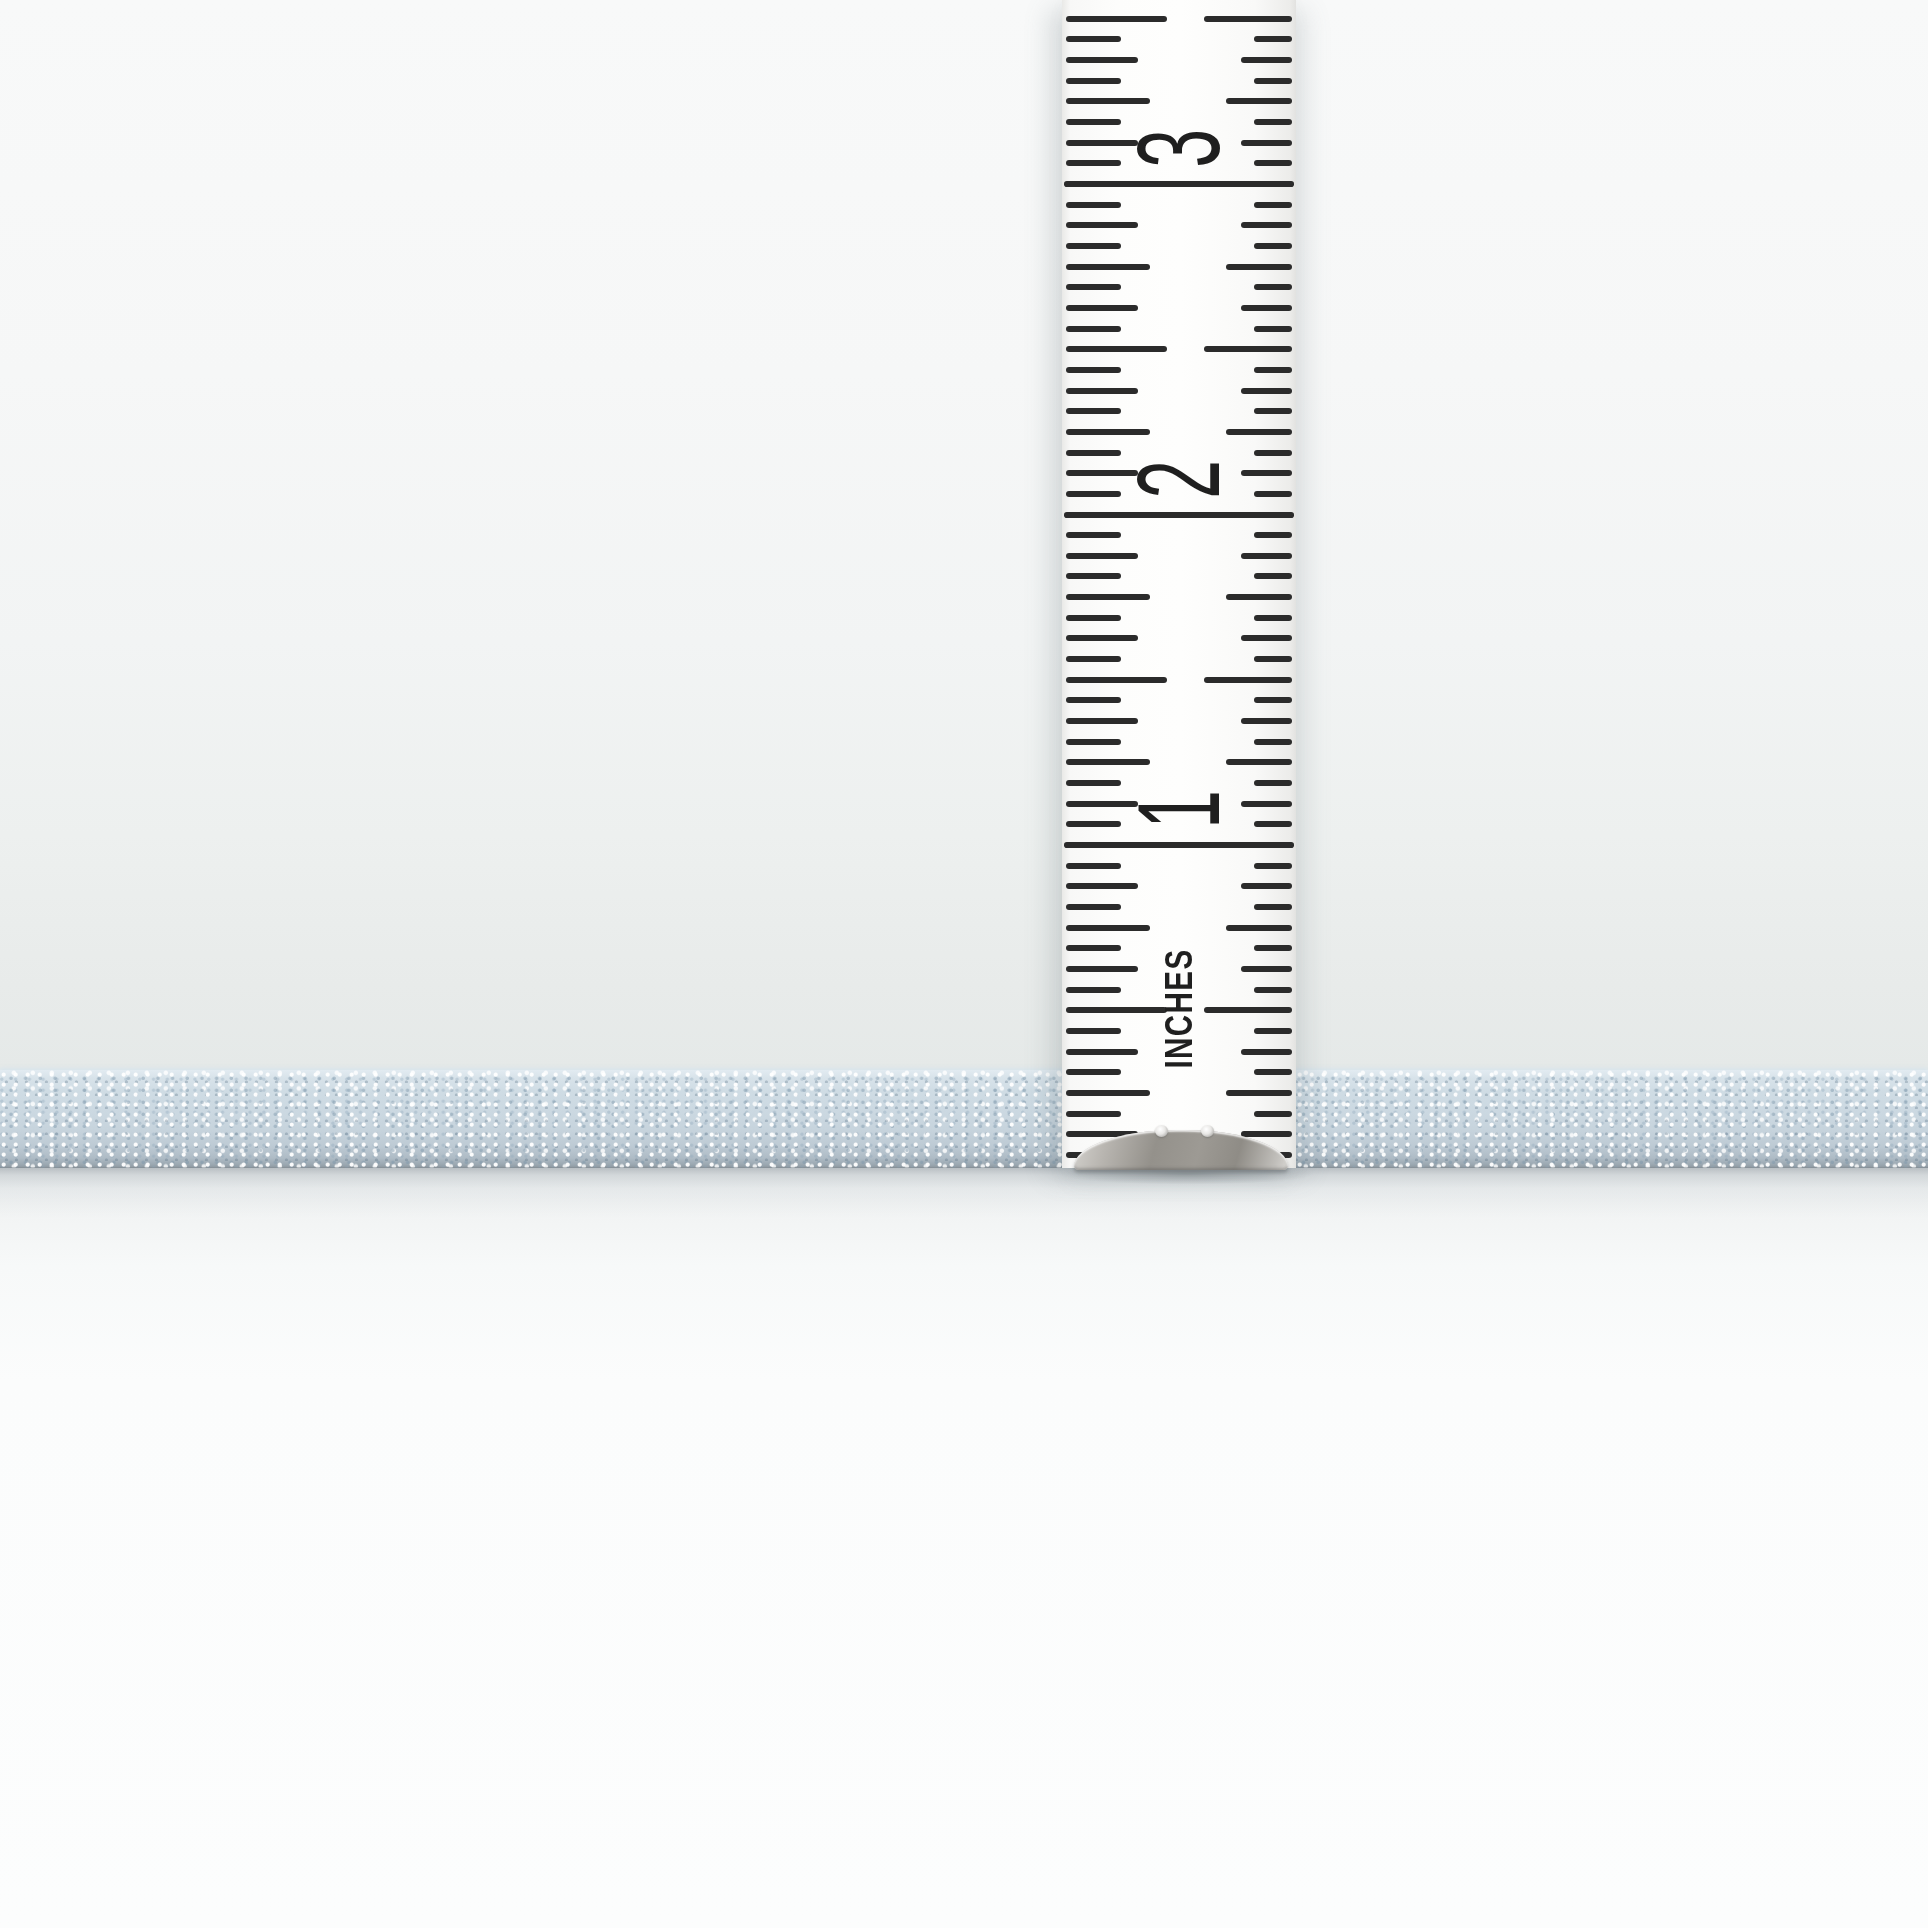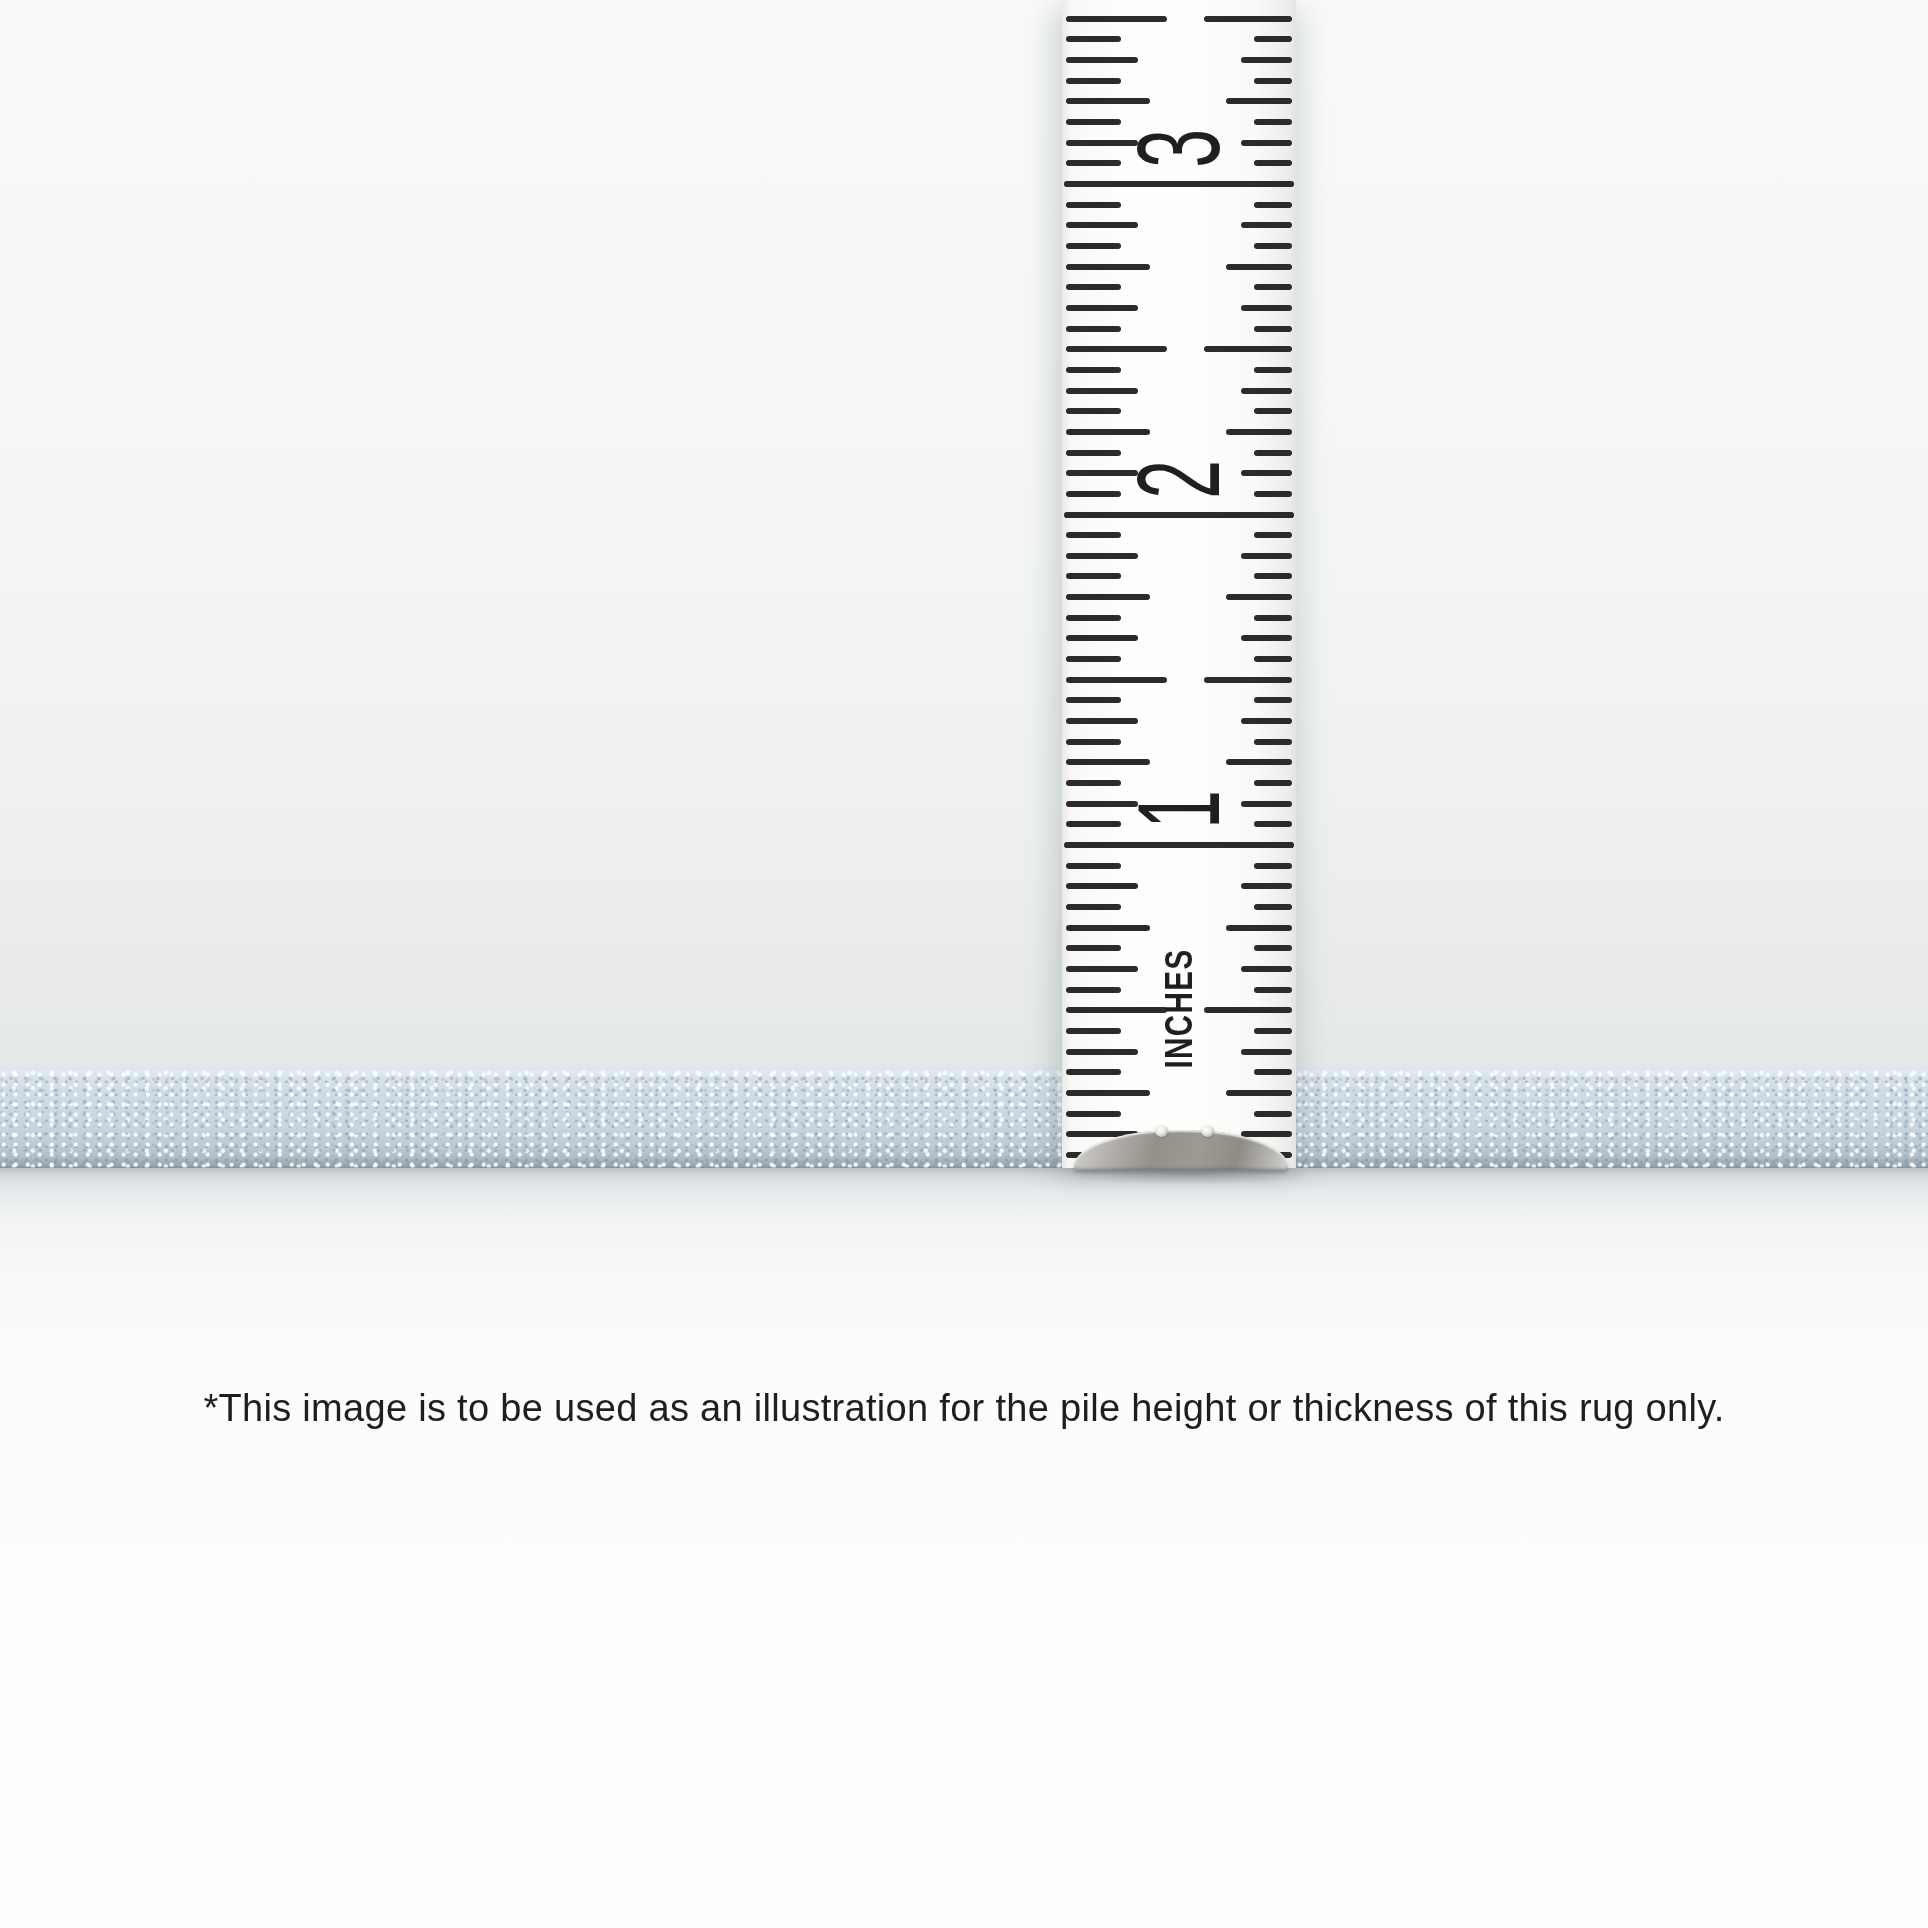--- a/index.html
+++ b/index.html
@@ -236,16 +236,15 @@
         <div class="num" style="top: 89px;">3</div>
       </div>
     <div class="unit-label">INCHES</div>
     <div class="metal-tip">
       <span class="rivet r1"></span>
       <span class="rivet r2"></span>
     </div>
   </div>
 
   <div class="caption">
-    <p>*This image is to be used as an illustration for the pile height or thickness of this rug only.</p>
   </div>
 </div>
 
 
 </body></html>

